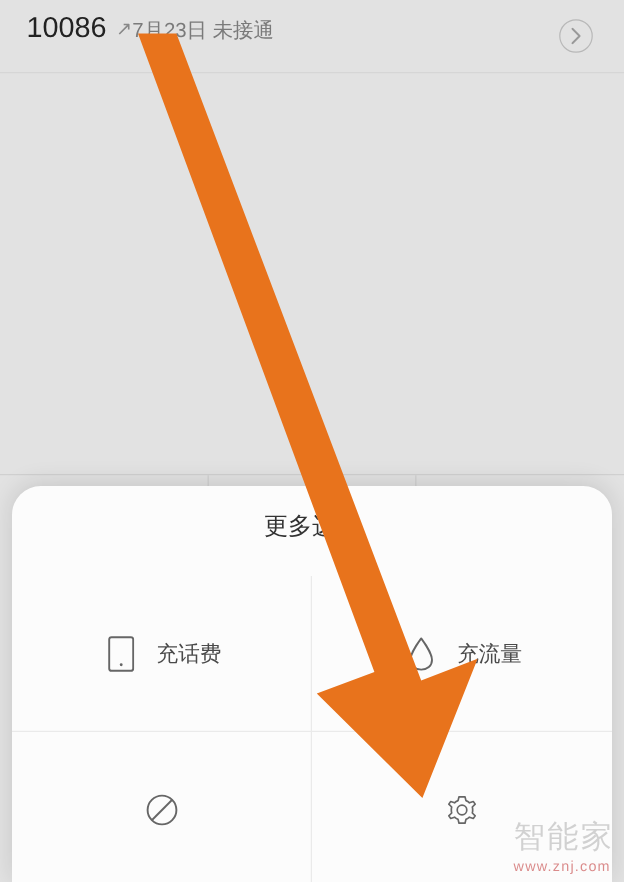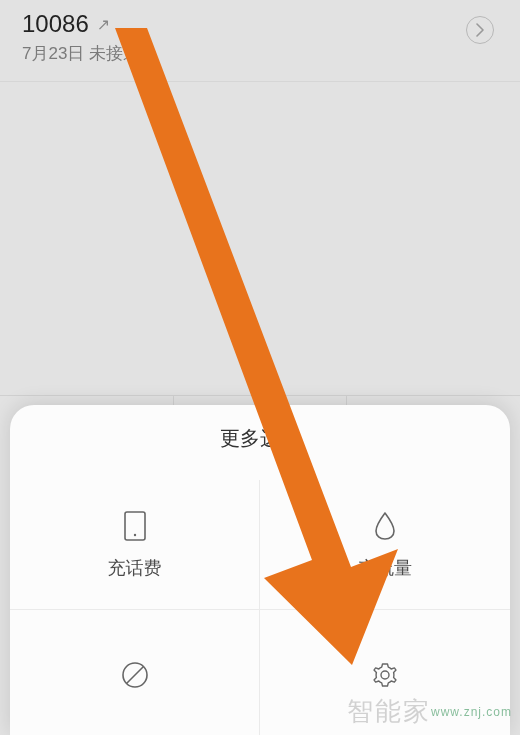--- a/index.html
+++ b/index.html
@@ -18,21 +18,20 @@
     .call-log-item {
       background: #e2e2e2;
       padding: 10px 22px 16px 22px;
       border-bottom: 1px solid #d6d6d6;
       display: flex;
       justify-content: space-between;
       align-items: flex-start;
     }
     .call-log-left {
       display: flex;
-      flex-direction: column;
     }
     .call-number-row {
       display: flex;
       align-items: center;
       gap: 8px;
     }
     .call-number {
       font-size: 24px;
       color: #222;
       font-weight: 400;
@@ -98,21 +97,21 @@
       margin-bottom: 28px;
     }
     .grid {
       display: grid;
       grid-template-columns: 1fr 1fr;
       grid-template-rows: 1fr 1fr;
       height: 260px;
     }
     .grid-cell {
       display: flex;
-      flex-direction: column;
+      flex-direction: row;
       align-items: center;
       justify-content: center;
       gap: 14px;
     }
     .grid-cell:nth-child(1) {
       border-right: 1px solid #eaeaea;
       border-bottom: 1px solid #eaeaea;
     }
     .grid-cell:nth-child(2) {
       border-bottom: 1px solid #eaeaea;
@@ -138,34 +137,34 @@
       width: 520px;
       height: 735px;
       pointer-events: none;
       z-index: 10;
     }
     .watermark {
       position: absolute;
       bottom: 6px;
       right: 8px;
       display: flex;
-      flex-direction: row;
-      align-items: center;
+      flex-direction: column;
+      align-items: flex-start;
       z-index: 20;
       opacity: 0.5;
     }
     .wm-main {
       font-size: 26px;
       color: #a8a8a8;
       font-weight: 300;
       letter-spacing: 2px;
     }
     .wm-sub {
       font-size: 12px;
-      color: #15803d;
+      color: #b91c1c;
       letter-spacing: 1px;
     }
   </style>
 </head>
 <body>
 
 <div class="call-log-item">
   <div class="call-log-left">
     <div class="call-number-row">
       <span class="call-number">10086</span>

